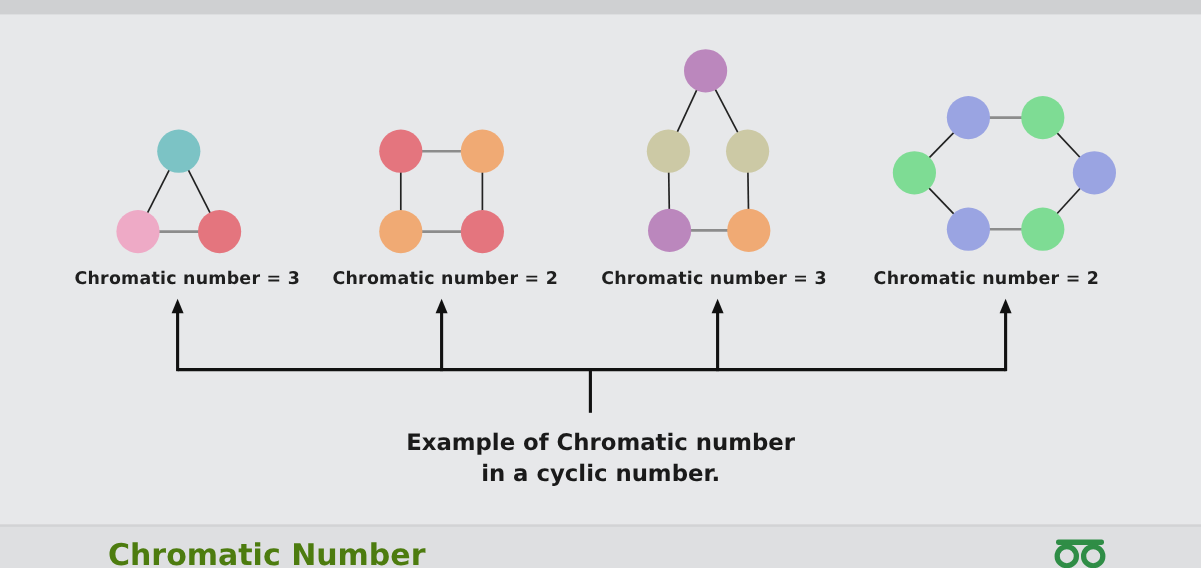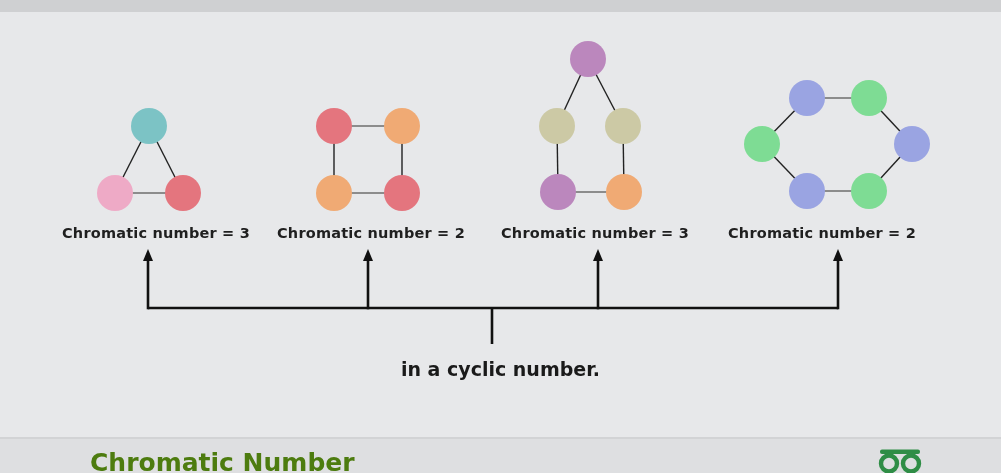--- a/index.html
+++ b/index.html
@@ -106,20 +106,21 @@
       <polygon points="838,237 833,249 843,249" fill="#111111"></polygon>
       <line x1="492" y1="296" x2="492" y2="332" stroke="#111111" stroke-width="2.6"></line>
     </svg>
 
   <div class="graph-label" style="left: 156px; top: 221px;">Chromatic number = 3</div>
   <div class="graph-label" style="left: 371px; top: 221px;">Chromatic number = 2</div>
   <div class="graph-label" style="left: 595px; top: 221px;">Chromatic number = 3</div>
   <div class="graph-label" style="left: 822px; top: 221px;">Chromatic number = 2</div>
 
   <div class="caption">
+    <div>Example of Chromatic number</div>
     <div>in a cyclic number.</div>
   </div>
 
   <div class="footer">
     <div class="footer-title">Chromatic Number</div>
     <svg class="footer-logo" width="48" height="30" viewBox="0 0 48 30">
       <g id="gfg-logo-shapes">
         <rect x="4" y="2.5" width="40" height="4.6" rx="2" fill="#2f8d46"></rect>
         <circle cx="13" cy="16.5" r="8" fill="none" stroke-width="4.4" stroke="#2f8d46"></circle>
         <circle cx="35" cy="16.5" r="8" fill="none" stroke-width="4.4" stroke="#2f8d46"></circle>

